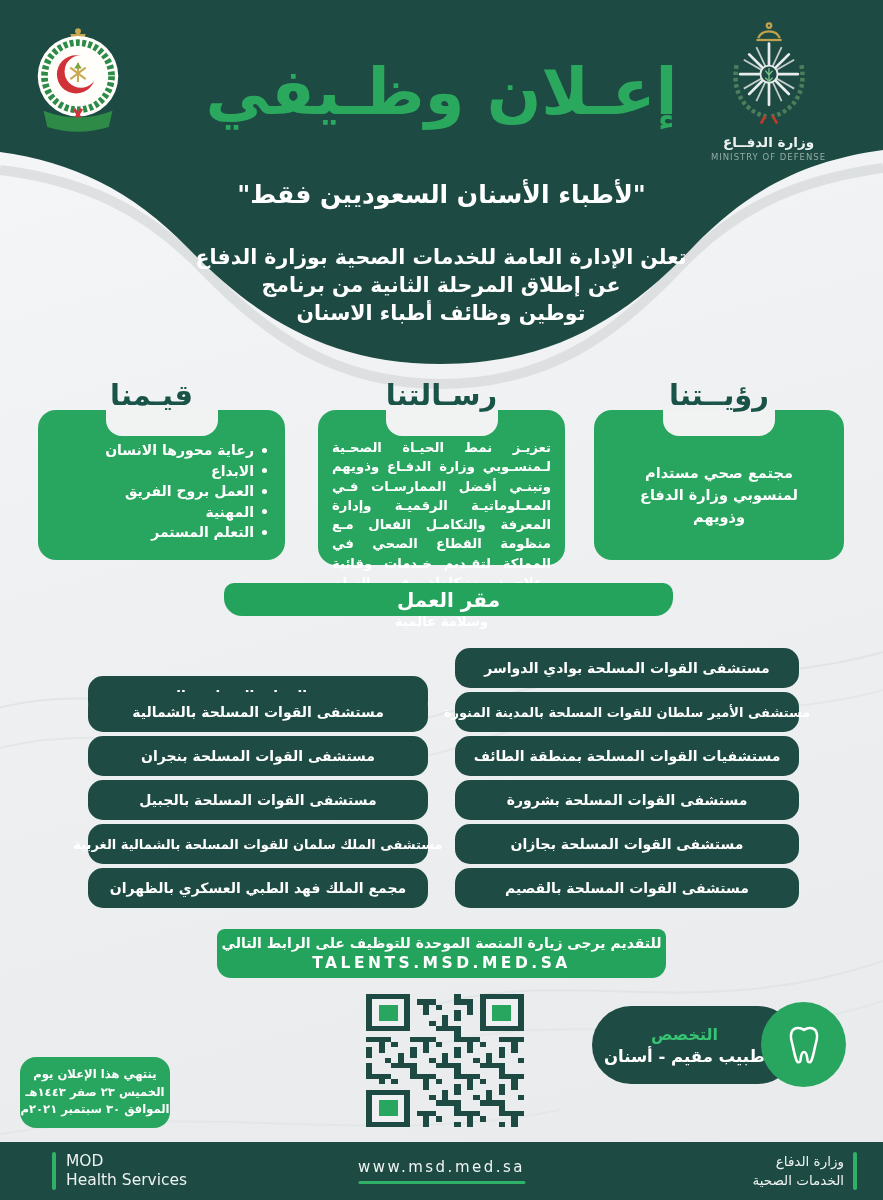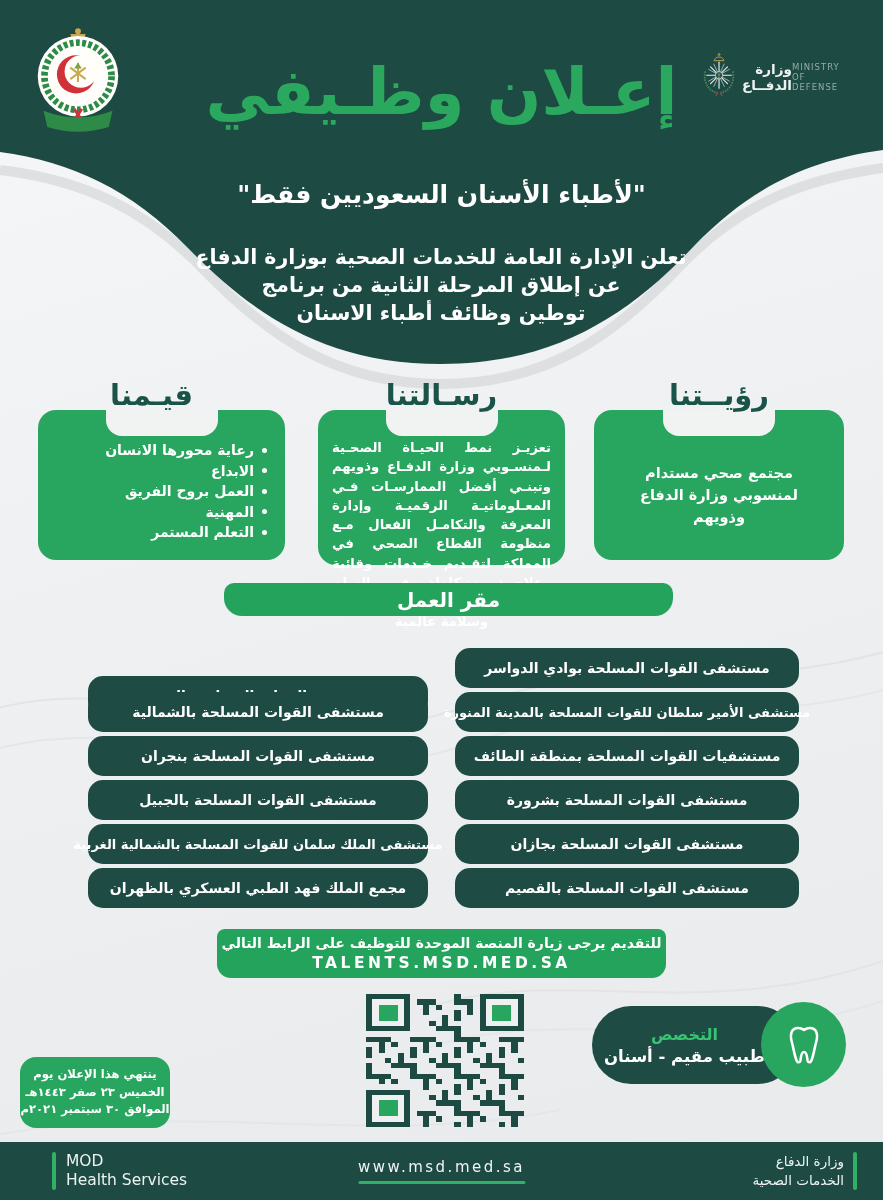--- a/index.html
+++ b/index.html
@@ -18,21 +18,21 @@
   
   .header-shape{left:0;top:0;width:883px;height:520px;z-index:1;}
   .main-title{left:0;top:60px;width:883px;text-align:center;z-index:2;
     color:#2aa85e;font-size:64px;font-weight:700;direction:rtl;line-height:1.0;}
   .sub-title{left:0;top:180px;width:883px;text-align:center;z-index:2;
     color:#ffffff;font-size:25px;font-weight:700;direction:rtl;}
   .announce{left:161px;top:243px;width:560px;z-index:2;text-align:center;
     color:#ffffff;font-size:20.5px;font-weight:700;line-height:28px;direction:rtl;}
 
   .msd-logo{left:32px;top:26px;z-index:2;}
-  .mod-logo{left:696px;top:20px;width:145px;z-index:2;display:flex;flex-direction:row;align-items:center;}
+  .mod-logo{left:696px;top:20px;width:145px;z-index:2;display:flex;flex-direction:column;align-items:center;}
   .mod-logo .ar{color:#eef3f2;font-size:13.5px;font-weight:700;margin-top:2px;direction:rtl;}
   .mod-logo .en{color:#93aca6;font-size:8.5px;letter-spacing:1px;margin-top:2px;}
 
   
   .sec-title{top:378px;height:34px;z-index:3;text-align:center;
     color:#1a5347;font-size:29px;font-weight:700;direction:rtl;line-height:34px;}
   .sec-box{top:410px;height:150px;background:#28a55e;border-radius:18px;z-index:2;}
   .sec-box .notch{position:absolute;top:0;left:50%;transform:translateX(-50%);
     width:112px;height:26px;background:#f1f3f3;border-radius:0 0 16px 16px;}
   .values-list{margin:0;padding:30px 18px 6px 10px;list-style:none;direction:rtl;}

